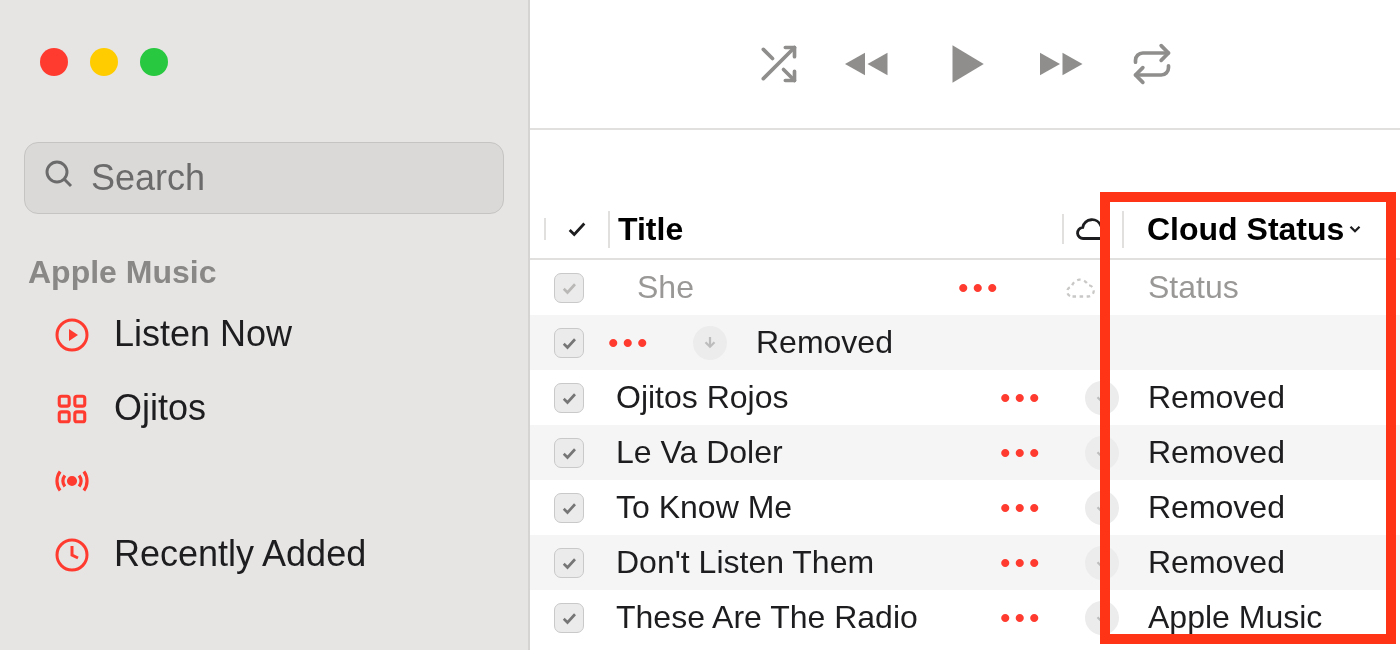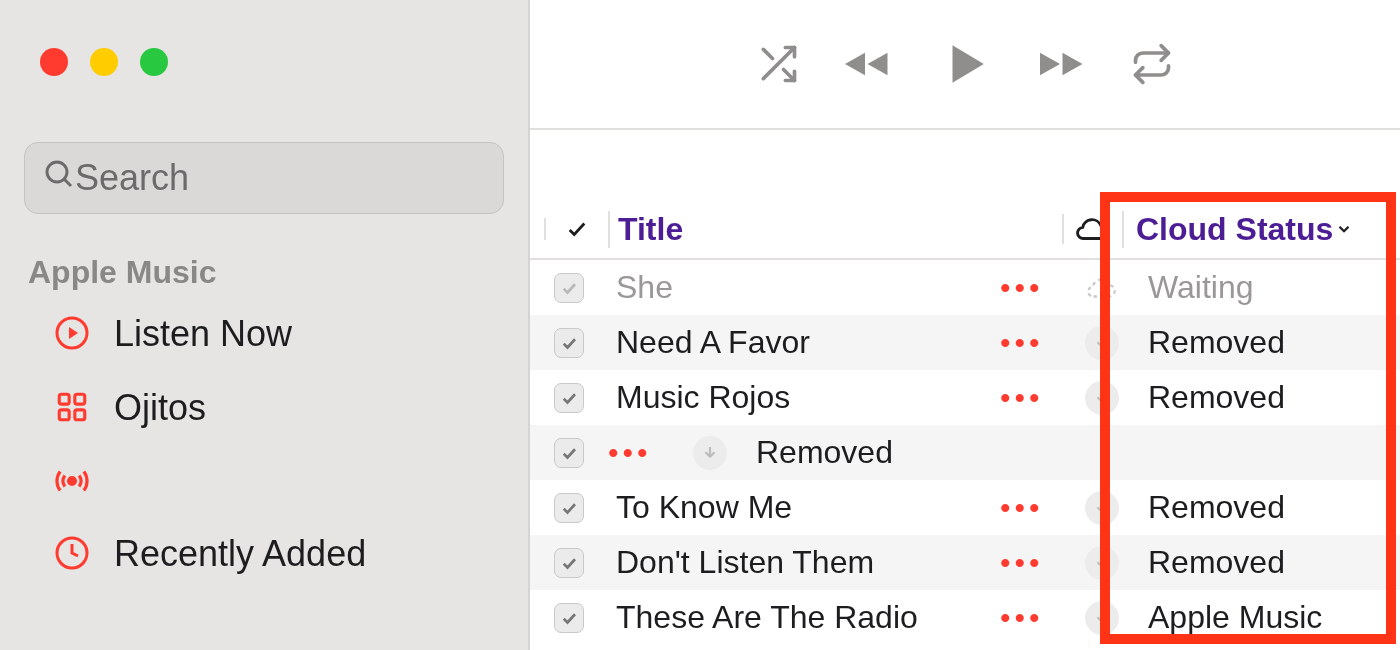--- a/index.html
+++ b/index.html
@@ -11,61 +11,61 @@
   .traffic-lights { display: flex; gap: 22px; padding: 48px 0 0 40px; }
   .tl { width: 28px; height: 28px; border-radius: 50%; }
   .tl.red { background: #ff3b30; }
   .tl.yellow { background: #ffcc00; }
   .tl.green { background: #28c840; }
 
   .search-wrap { margin: 66px 24px 0 24px; }
   .search-wrap .search {
     width: 100%; height: 72px; background: #dbd9d8; border: 1px solid #c6c4c3;
     border-radius: 14px; display: flex; align-items: center; padding: 0 18px;
-    color: #6b6b6b; font-size: 36px; 
+    color: #6b6b6b; font-size: 36px; gap: 16px;
   }
   .search input {
     border: none; background: transparent; outline: none; font-size: 36px; color: #333;
     width: 100%;
   }
   .search input::placeholder { color: #6b6b6b; }
 
   .section-label { color: #8a8887; font-size: 32px; font-weight: 600; padding: 40px 28px 6px 28px; }
 
   .nav-item {
-    display: flex; align-items: flex-start; gap: 22px; padding: 16px 28px 16px 52px;
+    display: flex; align-items: flex-end; gap: 22px; padding: 16px 28px 16px 52px;
     font-size: 36px; color: #1d1d1f; cursor: default;
   }
   .nav-icon { width: 40px; height: 40px; display: flex; align-items: center; justify-content: center; }
 
   
   .main { flex: 1; display: flex; flex-direction: column; height: 650px; }
   .player-bar {
     height: 130px; border-bottom: 2px solid #e2e0df; display: flex; align-items: center;
     justify-content: center; gap: 40px; color: #8f8e8d;
   }
   .pbtn { display:flex; align-items:center; justify-content:center; }
 
   .content { flex: 1; position: relative; padding-top: 70px; }
 
   .table-head {
-    display: flex; align-items: center; height: 60px; font-size: 32px; color: #4c1d95;
+    display: flex; align-items: center; height: 60px; font-size: 32px; color: #000000;
     border-bottom: 2px solid #e2e0df; font-weight: 600;
   }
   .col-check { width: 64px; display:flex; justify-content:center; border-left: 2px solid #e2e0df; margin-left: 14px;}
   .col-title { flex: 1; padding-left: 8px; border-left: 2px solid #e2e0df; }
   .col-cloudicon { width: 60px; display:flex; justify-content:center; border-left: 2px solid #e2e0df;}
-  .col-status { width: 268px; padding-left: 12px; border-left: 2px solid #e2e0df; display:flex; align-items:center; gap:2px; border-right: 2px solid #e2e0df; margin-right: 10px;}
+  .col-status { width: 268px; padding-left: 23px; border-left: 2px solid #e2e0df; display:flex; align-items:center; gap:2px; border-right: 2px solid #e2e0df; margin-right: 10px;}
 
   .rows { }
   .row {
     display: flex; align-items: center; height: 55px; font-size: 32px;
   }
   .row.alt { background: #f5f5f5; }
-  .row.waiting { color: #9a9897; }
+  .row.waiting { color: #9a9897; gap: 21px; }
   .r-check { width: 78px; display:flex; justify-content:center; }
   .checkbox { width: 30px; height: 30px; border-radius: 7px; background:#ebebeb; border:1px solid #c9c9c9; display:flex; align-items:center; justify-content:center;}
   .checkbox svg { stroke:#767676; }
   .row.waiting .checkbox svg { stroke:#b9b8b7; }
   .r-title { flex: 1; padding-left: 8px; white-space: nowrap; }
   .r-more { width: 72px; color: #ff3b30; font-family: Georgia, serif; font-size: 30px; letter-spacing: 4px; font-weight:700; line-height: 0; }
   .r-dl { width: 60px; display:flex; justify-content:center; }
   .dlcircle { width:34px; height:34px; border-radius:50%; background:#ececec; display:flex; align-items:center; justify-content:center;}
   .r-status { width: 268px; padding-left: 16px; }
 
@@ -212,70 +212,70 @@
               </svg>
             </div>
           </div>
           <div class="r-title">She</div>
           <div class="r-more">•••</div>
           <div class="r-dl">
             <svg width="34" height="26" viewBox="0 0 24 18" fill="none" stroke="#c9c8c7" stroke-width="1.6" stroke-dasharray="2.5 2.5">
               <path d="M6 15h11a4 4 0 0 0 0-8 6 6 0 0 0-11.5 1A3.5 3.5 0 0 0 6 15z"></path>
             </svg>
           </div>
-          <div class="r-status">Waiting</div>
+          <div class="r-status">Status</div>
         </div>
         <div class="row alt">
           <div class="r-check">
             <div class="checkbox">
               <svg width="18" height="18" viewBox="0 0 24 24" fill="none" stroke-width="3.5">
                 <polyline points="5,13 10,18 20,7"></polyline>
               </svg>
             </div>
           </div>
-          <div class="r-title">Need A Favor</div>
           <div class="r-more">•••</div>
           <div class="r-dl">
             <div class="dlcircle">
               <svg width="18" height="18" viewBox="0 0 24 24" fill="none" stroke="#bdbdbd" stroke-width="3">
                 <line x1="12" y1="4" x2="12" y2="16"></line>
                 <polyline points="6,11 12,17 18,11"></polyline>
               </svg>
             </div>
           </div>
           <div class="r-status">Removed</div>
         </div>
         <div class="row">
           <div class="r-check">
             <div class="checkbox">
               <svg width="18" height="18" viewBox="0 0 24 24" fill="none" stroke-width="3.5">
                 <polyline points="5,13 10,18 20,7"></polyline>
               </svg>
             </div>
           </div>
-          <div class="r-title">Music Rojos</div>
+          <div class="r-title">Ojitos Rojos</div>
           <div class="r-more">•••</div>
           <div class="r-dl">
             <div class="dlcircle">
               <svg width="18" height="18" viewBox="0 0 24 24" fill="none" stroke="#bdbdbd" stroke-width="3">
                 <line x1="12" y1="4" x2="12" y2="16"></line>
                 <polyline points="6,11 12,17 18,11"></polyline>
               </svg>
             </div>
           </div>
           <div class="r-status">Removed</div>
         </div>
         <div class="row alt">
           <div class="r-check">
             <div class="checkbox">
               <svg width="18" height="18" viewBox="0 0 24 24" fill="none" stroke-width="3.5">
                 <polyline points="5,13 10,18 20,7"></polyline>
               </svg>
             </div>
           </div>
+          <div class="r-title">Le Va Doler</div>
           <div class="r-more">•••</div>
           <div class="r-dl">
             <div class="dlcircle">
               <svg width="18" height="18" viewBox="0 0 24 24" fill="none" stroke="#bdbdbd" stroke-width="3">
                 <line x1="12" y1="4" x2="12" y2="16"></line>
                 <polyline points="6,11 12,17 18,11"></polyline>
               </svg>
             </div>
           </div>
           <div class="r-status">Removed</div>

